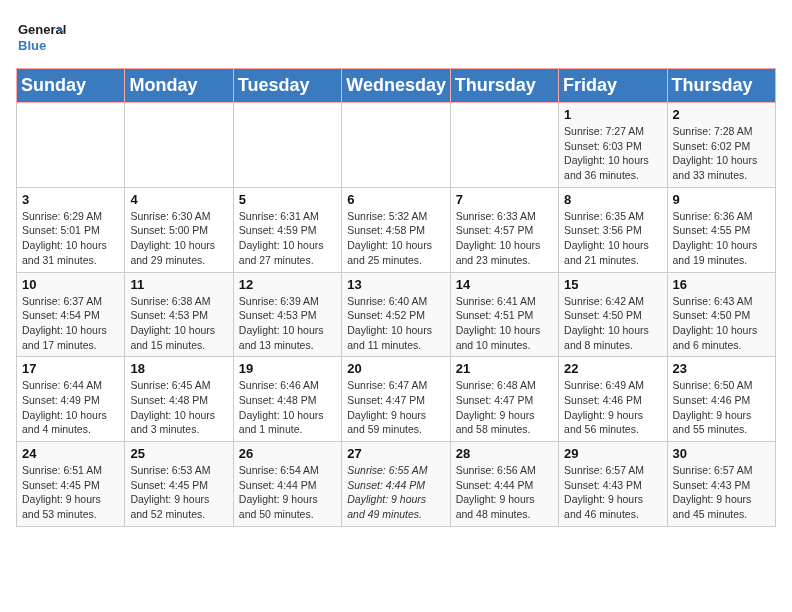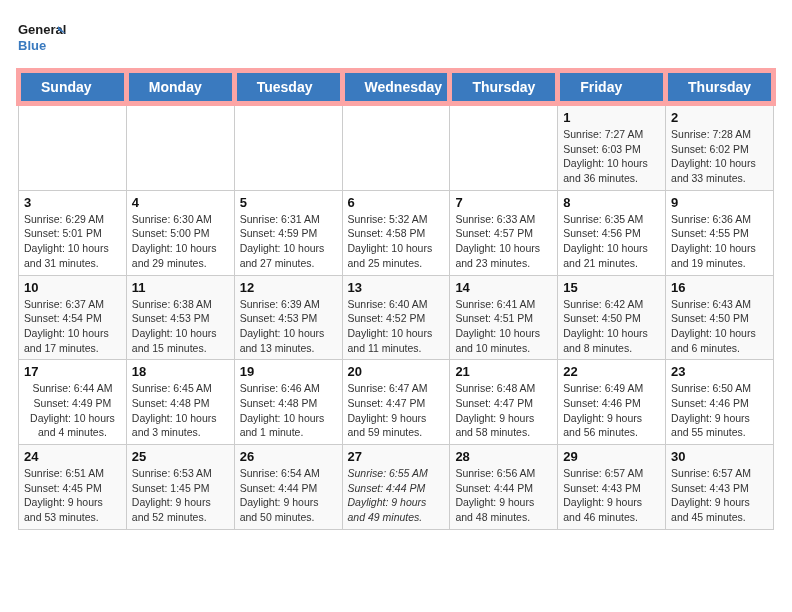--- a/index.html
+++ b/index.html
@@ -34,25 +34,25 @@
       color: #333;
     }
     table {
       width: 100%;
       border-collapse: collapse;
       table-layout: fixed;
     }
     thead th {
       background-color: #3a7abf;
       color: #fff;
-      font-size: 14px;
+      font-size: 18px;
       font-weight: bold;
-      padding: 6px 20px;
+      padding: 6px 4px;
       text-align: left;
-      border: 5px solid #fca5a5;
+      border: 1px solid #fca5a5;
     }
     tbody td {
       border: 1px solid #ccc;
       vertical-align: top;
       padding: 4px 5px;
       font-size: 11px;
       color: #333;
       height: 80px;
       background: #fff;
     }
@@ -151,21 +151,21 @@
         </td>
         <td>
           <span class="day-number">7</span>
           <div class="day-info" style="white-space: pre-line;">Sunrise: 6:33 AM
 Sunset: 4:57 PM
 Daylight: 10 hours and 23 minutes.</div>
         </td>
         <td>
           <span class="day-number">8</span>
           <div class="day-info" style="white-space: pre-line;">Sunrise: 6:35 AM
-Sunset: 4:56 PM
+Sunset: 3:56 PM
 Daylight: 10 hours and 21 minutes.</div>
         </td>
         <td>
           <span class="day-number">9</span>
           <div class="day-info" style="white-space: pre-line;">Sunrise: 6:36 AM
 Sunset: 4:55 PM
 Daylight: 10 hours and 19 minutes.</div>
         </td>
       </tr>
       <tr>
@@ -208,21 +208,21 @@
         <td>
           <span class="day-number">16</span>
           <div class="day-info" style="white-space: pre-line;">Sunrise: 6:43 AM
 Sunset: 4:50 PM
 Daylight: 10 hours and 6 minutes.</div>
         </td>
       </tr>
       <tr>
         <td>
           <span class="day-number">17</span>
-          <div class="day-info" style="white-space: pre-line; text-align: center;">Sunrise: 6:44 AM
+          <div class="day-info" style="white-space: pre-line;">Sunrise: 6:44 AM
 Sunset: 4:49 PM
 Daylight: 10 hours and 4 minutes.</div>
         </td>
         <td>
           <span class="day-number">18</span>
           <div class="day-info" style="white-space: pre-line;">Sunrise: 6:45 AM
 Sunset: 4:48 PM
 Daylight: 10 hours and 3 minutes.</div>
         </td>
         <td>
@@ -259,21 +259,21 @@
       <tr>
         <td>
           <span class="day-number">24</span>
           <div class="day-info" style="white-space: pre-line;">Sunrise: 6:51 AM
 Sunset: 4:45 PM
 Daylight: 9 hours and 53 minutes.</div>
         </td>
         <td>
           <span class="day-number">25</span>
           <div class="day-info" style="white-space: pre-line;">Sunrise: 6:53 AM
-Sunset: 1:45 PM
+Sunset: 4:45 PM
 Daylight: 9 hours and 52 minutes.</div>
         </td>
         <td>
           <span class="day-number">26</span>
           <div class="day-info" style="white-space: pre-line;">Sunrise: 6:54 AM
 Sunset: 4:44 PM
 Daylight: 9 hours and 50 minutes.</div>
         </td>
         <td>
           <span class="day-number">27</span>

